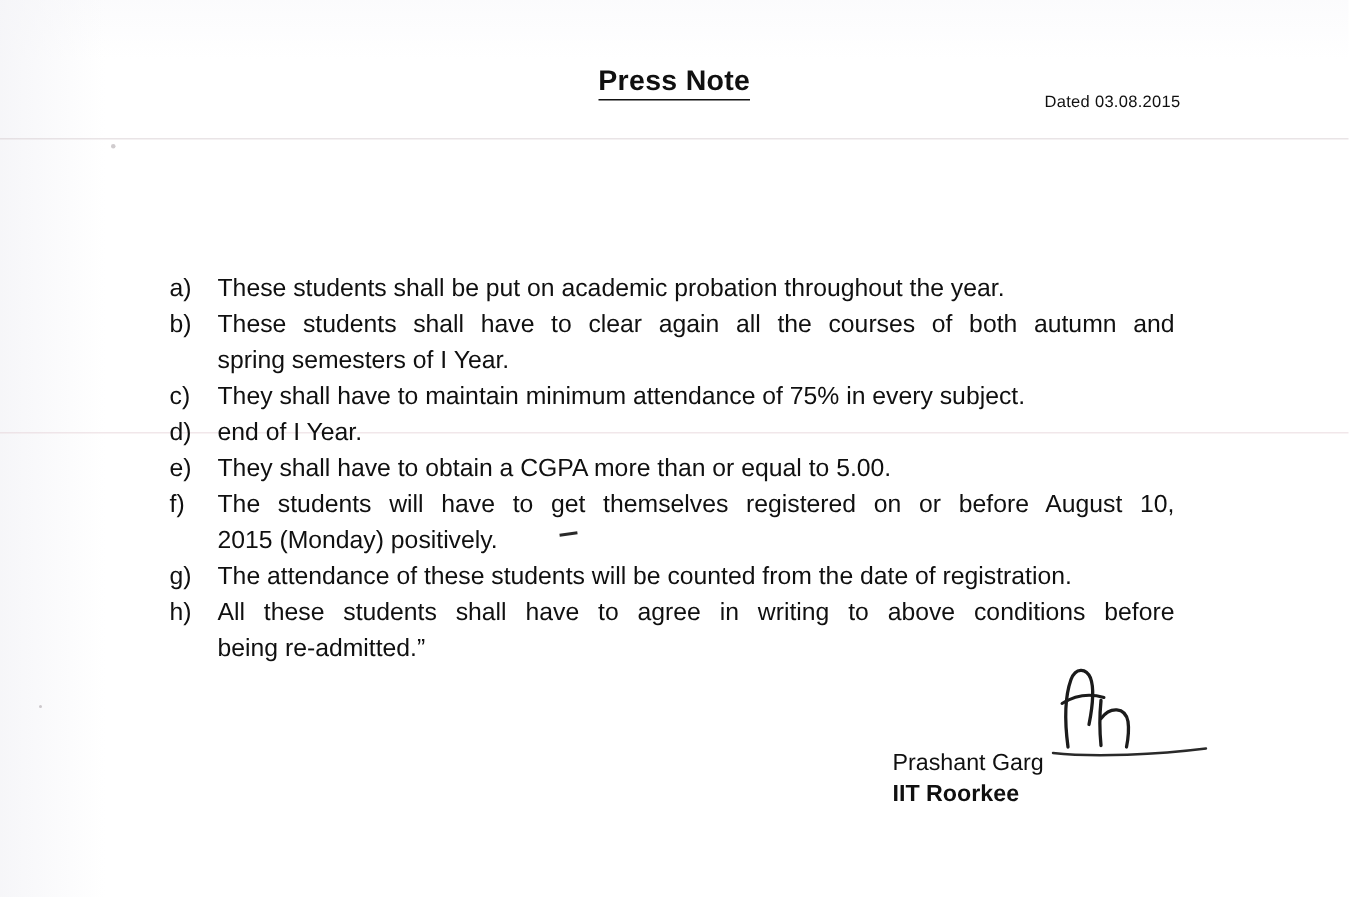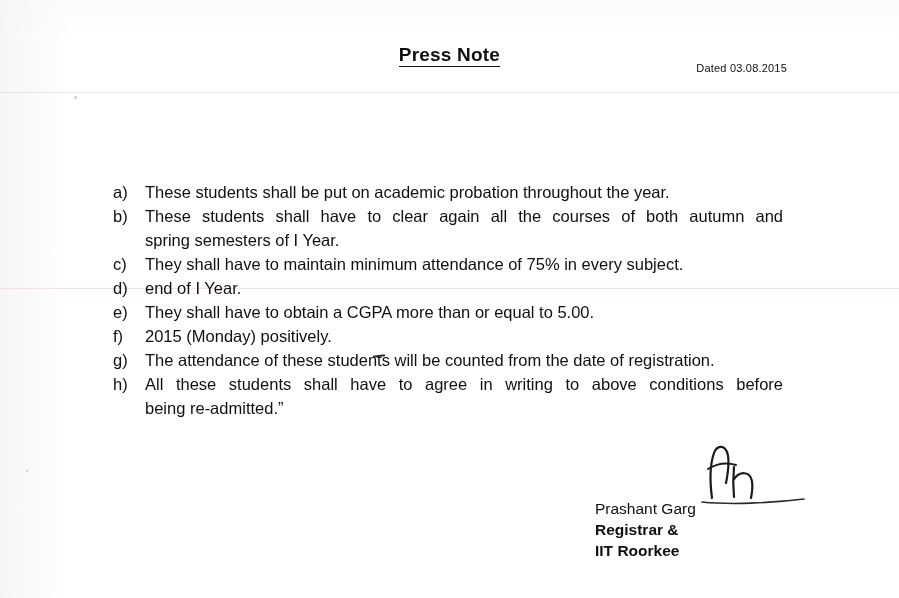--- a/index.html
+++ b/index.html
@@ -200,20 +200,21 @@
     <div class="clause">
       <div class="marker">e)</div>
       <div class="ctext">
         <span class="jline">They shall have to obtain a CGPA more than or equal to 5.00.</span>
       </div>
     </div>
 
     <div class="clause">
       <div class="marker">f)</div>
       <div class="ctext">
+        <span class="jline stretch">The students will have to get themselves registered on or before August 10,</span>
         <span class="jline">2015 (Monday) positively.</span>
       </div>
     </div>
 
     <div class="clause">
       <div class="marker">g)</div>
       <div class="ctext">
         <span class="jline">The attendance of these students will be counted from the date of registration.</span>
       </div>
     </div>
@@ -235,17 +236,16 @@
       <path d="M12 55 C10 40 9 24 14 10 C17 2 24 2 27 9 C30 17 28 30 26 40" stroke="#1b1b1b" stroke-width="2.2" stroke-linecap="round" fill="none"></path>
       <path d="M8 26 C16 21 26 19 36 22" stroke="#1b1b1b" stroke-width="2" stroke-linecap="round" fill="none"></path>
       <path d="M34 24 C33 34 33 44 34 54" stroke="#1b1b1b" stroke-width="2.2" stroke-linecap="round" fill="none"></path>
       <path d="M34 36 C40 28 50 28 52 38 C53 45 52 50 51 55" stroke="#1b1b1b" stroke-width="2.2" stroke-linecap="round" fill="none"></path>
       <path d="M2 59 C30 62 72 60 104 56" stroke="#2a2a2a" stroke-width="1.6" stroke-linecap="round" fill="none"></path>
     </svg>
   </div>
 
   <div class="sign-block">
     <div class="sign-name">Prashant Garg</div>
-    <div class="sign-role">Registrar &amp;</div>
     <div class="sign-role">IIT Roorkee</div>
   </div>
 
 </div>
 
 </body></html>

